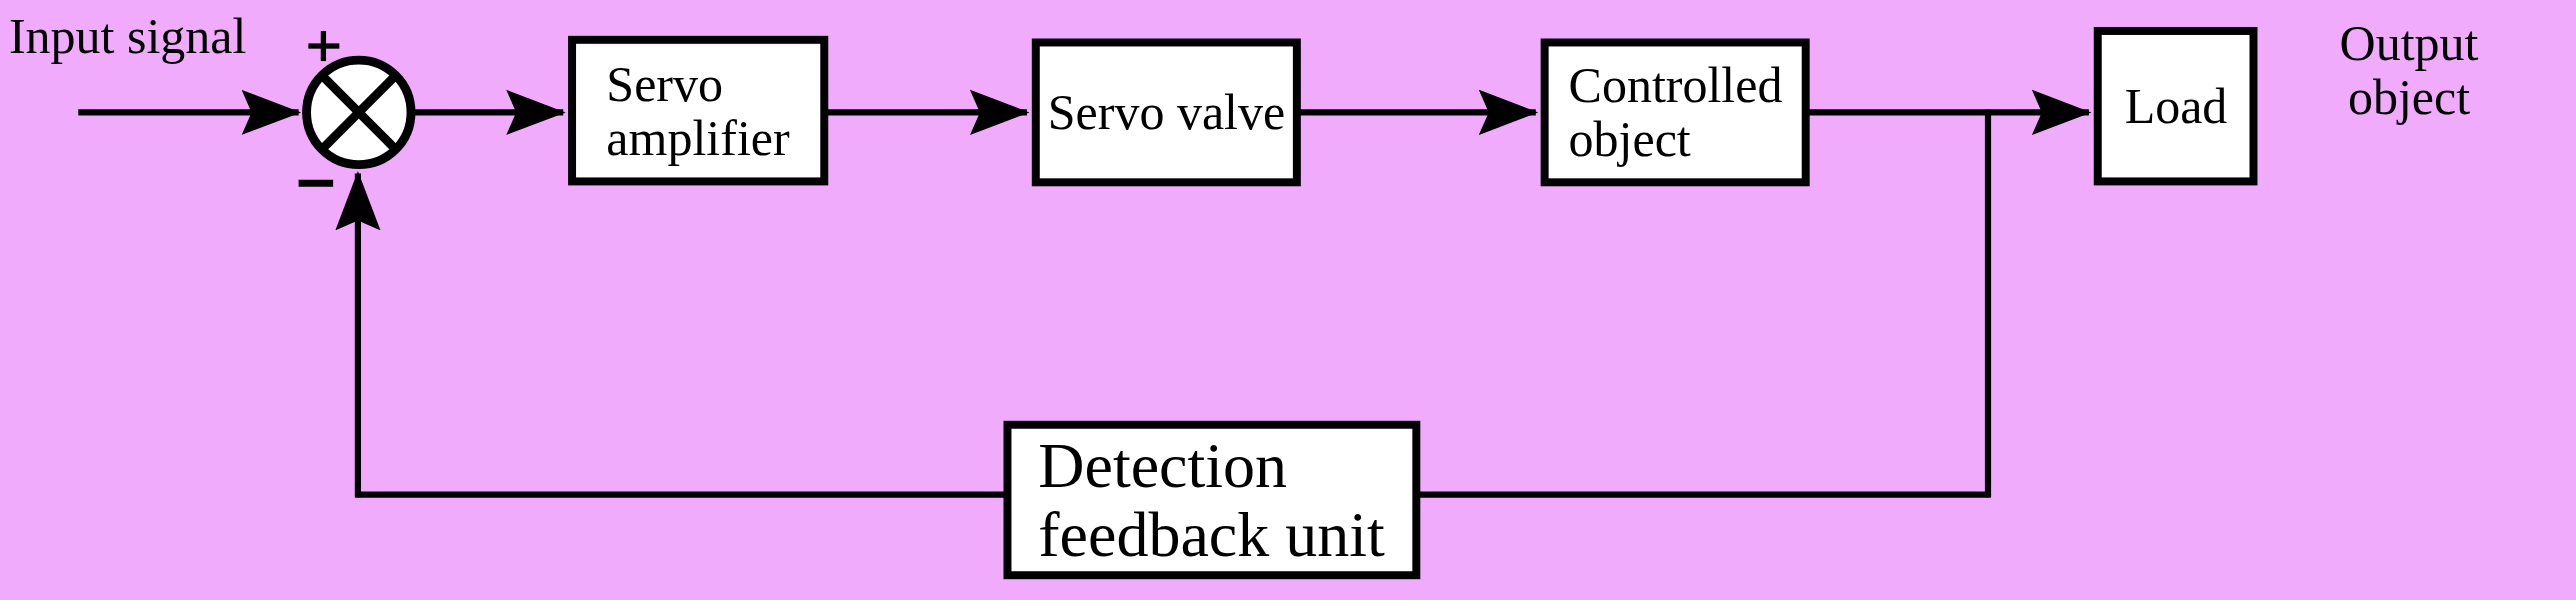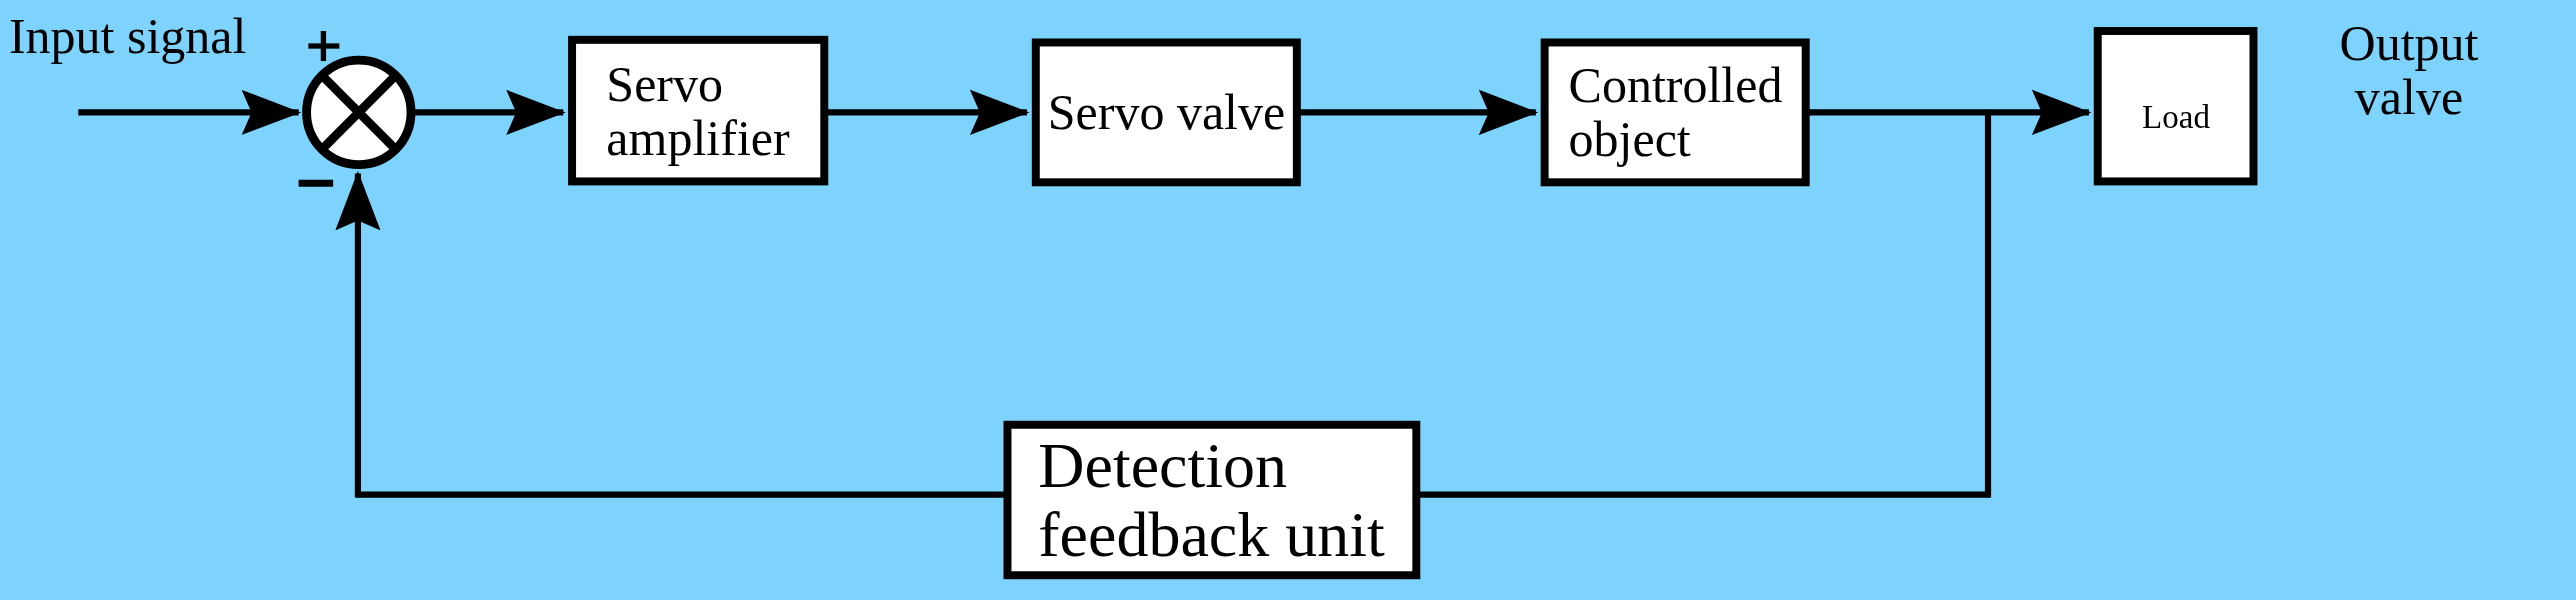--- a/index.html
+++ b/index.html
@@ -4,21 +4,21 @@
 <style>
   html, body {
     margin: 0;
     padding: 0;
     background: #ffffff;
   }
   #diagram-root {
     position: relative;
     width: 2576px;
     height: 600px;
-    background: #7dd3fc;
+    background: #f0abfc;
     font-family: "Liberation Serif", "DejaVu Serif", serif;
     overflow: hidden;
   }
   #diagram-svg {
     position: absolute;
     left: 0;
     top: 0;
     width: 2576px;
     height: 600px;
   }
@@ -92,29 +92,29 @@
       <line x1="337" y1="207" x2="376" y2="207" stroke-width="8"></line>
 
       <line x1="348" y1="52" x2="383" y2="52" stroke-width="6"></line>
       <line x1="365" y1="35" x2="365" y2="69" stroke-width="6"></line>
     </g>
   </svg>
 
   <div class="free-label" style="left:8.9px; top:8.9px; font-size:50px;">Input signal</div>
 
   <div class="free-label" style="left:2327px; top:16px; font-size:50px; text-align:center; width:164px;">Output
-valve</div>
+object</div>
 
   <div class="blk-label" style="left:572px; top:40px; width:252px; height:142px; font-size:50px;">Servo
 amplifier</div>
 
   <div class="blk-label" style="left:1545px; top:42px; width:261px; height:140px; font-size:50px;">Controlled
 object</div>
 
   <div class="blk-label" style="left:1036px; top:42px; width:261px; height:140px; font-size:50px;">Servo valve</div>
 
-  <div class="blk-label" style="left:2098px; top:43px; width:156px; height:150px; font-size:33px;">Load</div>
+  <div class="blk-label" style="left:2098px; top:31px; width:156px; height:150px; font-size:50px;">Load</div>
 
   <div class="blk-label" style="left:1007px; top:425px; width:409px; height:150px; font-size:64px;">Detection
 feedback unit</div>
 
 </div>
 
 
 </body></html>

